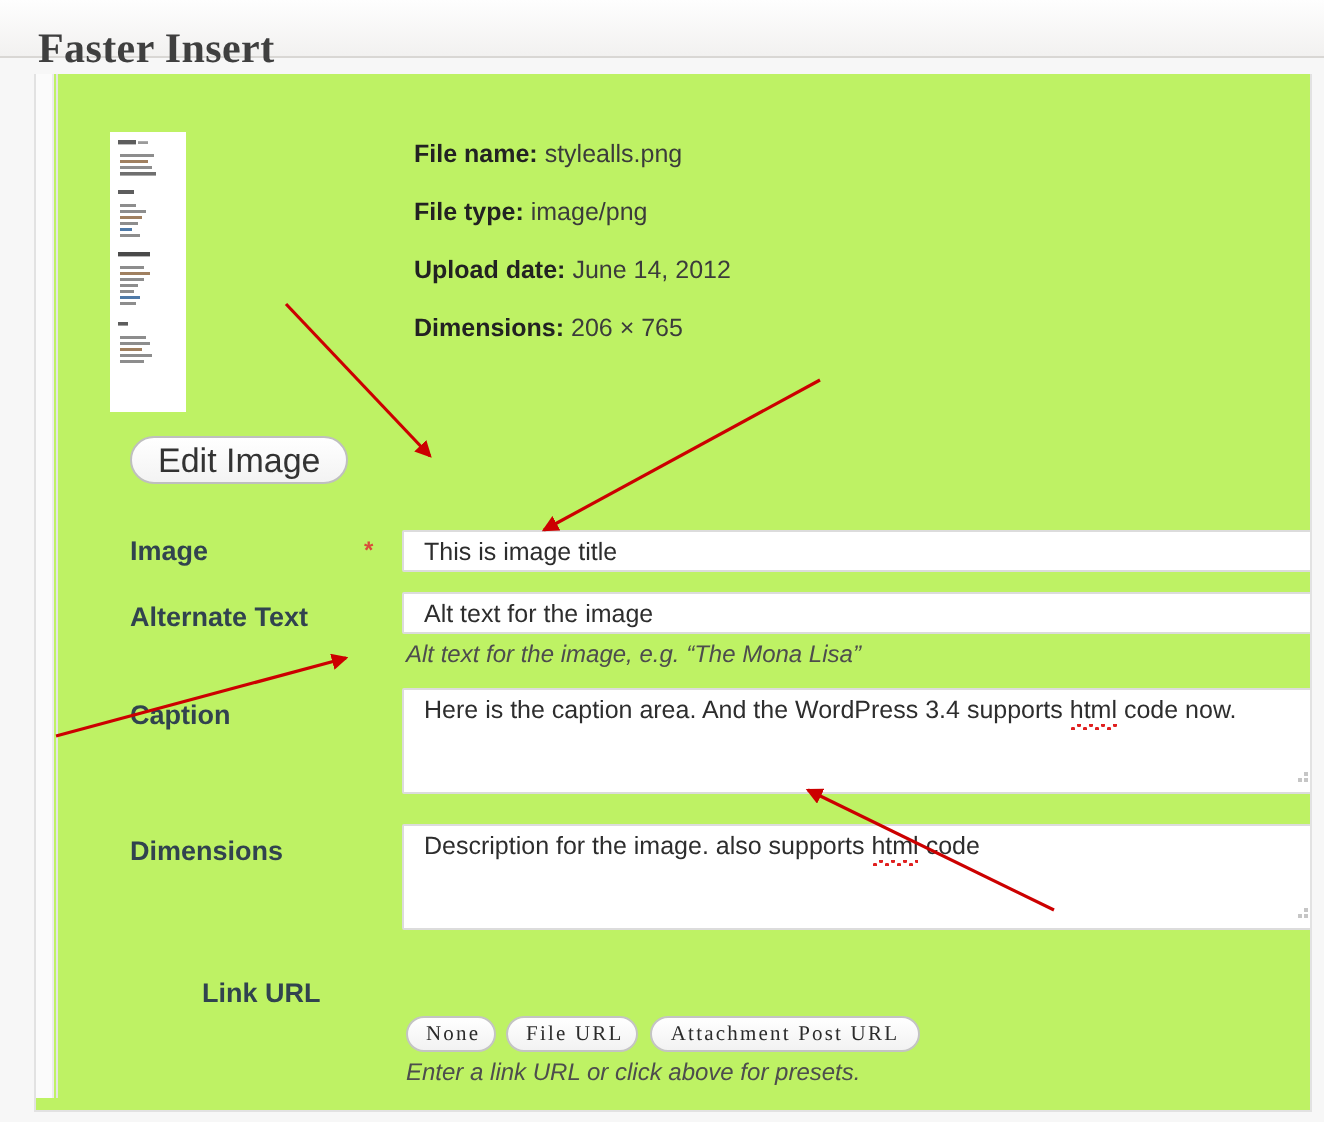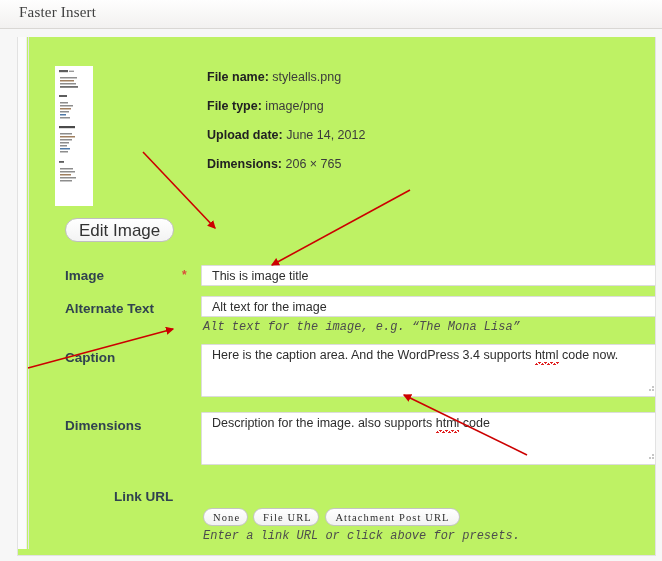--- a/index.html
+++ b/index.html
@@ -30,26 +30,27 @@
     left: 0; top: 0;
     width: 662px;
     height: 29px;
     background: linear-gradient(to bottom, #fefefe 0%, #f2f1f0 100%);
     border-bottom: 1px solid #d9d7d4;
     box-sizing: border-box;
   }
   .titlebar-text {
     position: absolute;
     left: 19px;
-    top: 4px;
+    top: 12px;
     font-family: "Liberation Serif", serif;
-    font-size: 15px;
+    font-size: 21px;
     color: #3f3f3f;
     letter-spacing: .2px;
     white-space: nowrap;
+    font-weight: bold;
   }
 
   
   .panel {
     position: absolute;
     left: 17px;
     top: 29px;
     width: 639px;
     height: 519px;
     background: #bef264;
@@ -171,21 +172,20 @@
     width: 2px; height: 2px;
     background: #bdbdbd;
   }
 
   .hint {
     position: absolute;
     font-size: 12px;
     font-style: italic;
     color: #4d4d4d;
     white-space: nowrap;
-    font-family: Liberation Mono, monospace;
   }
 
   
   .sq {
     position: relative;
     display: inline-block;
   }
   .sq::after {
     content: "";
     position: absolute;
@@ -333,21 +333,21 @@
         <span>Description for the image. also supports </span><span class="sq">html</span><span> code</span>
       </div>
       <div class="grip" style="left:620px; top:417px;">
         <i style="left:3px;top:0"></i>
           <i style="left:6px;top:0"></i>
         <i style="left:0px;top:3px"></i>
           <i style="left:3px;top:3px"></i>
           <i style="left:6px;top:3px"></i>
       </div>
 
-      <div class="flabel" style="left:49px; top:452px;padding-left:36px;">Link URL</div>
+      <div class="flabel" style="left:36px; top:452px;padding-left:36px;">Link URL</div>
 
       <div class="preset" style="left:174px; top:471px; width:45px;">None</div>
       <div class="preset" style="left:224px; top:471px; width:66px;">File URL</div>
       <div class="preset" style="left:296px; top:471px; width:135px;">Attachment Post URL</div>
 
       <div class="hint" style="left:174px; top:492px;">Enter a link URL or click above for presets.</div>
 
       <div class="align-opt" style="left:172px;">
         
         

